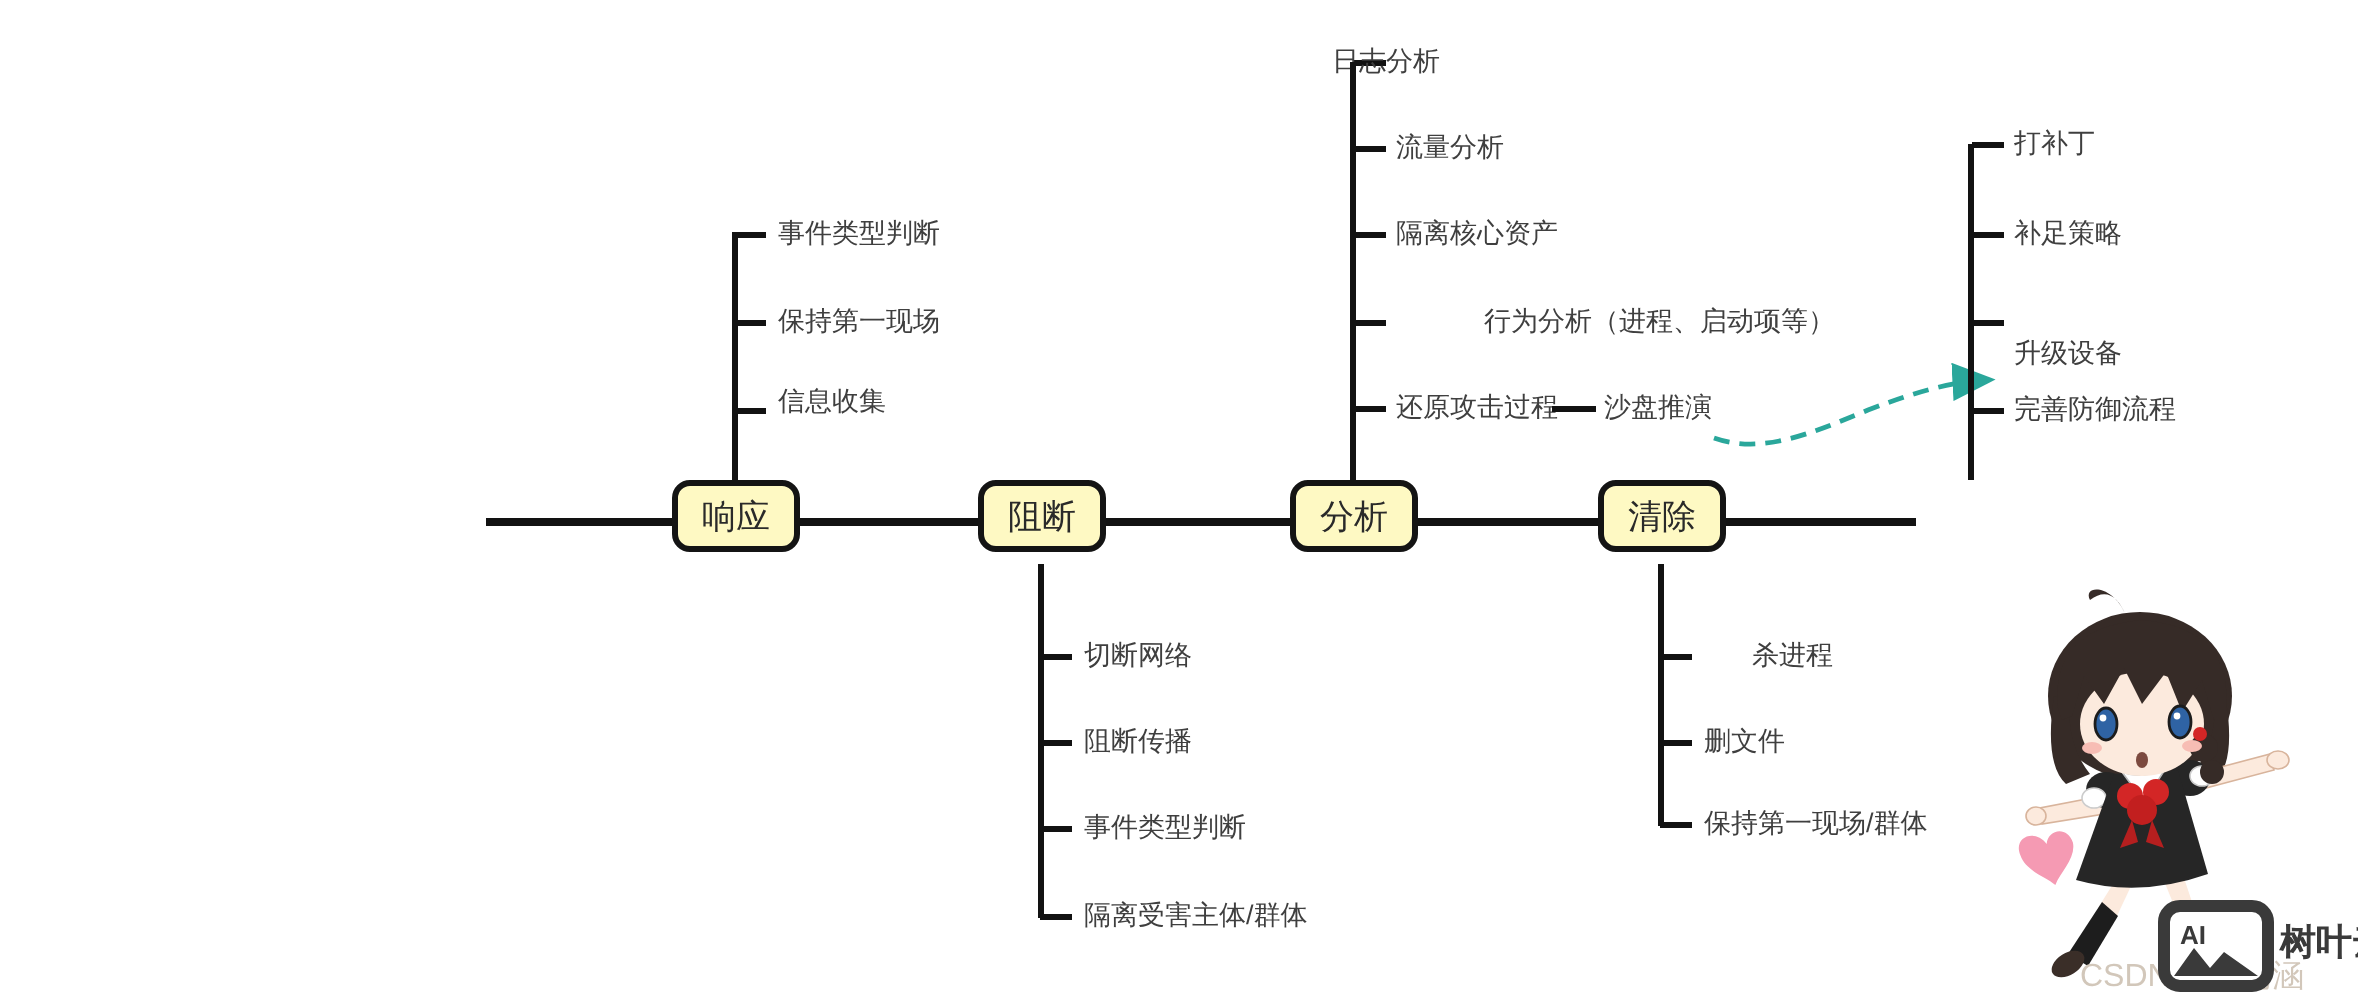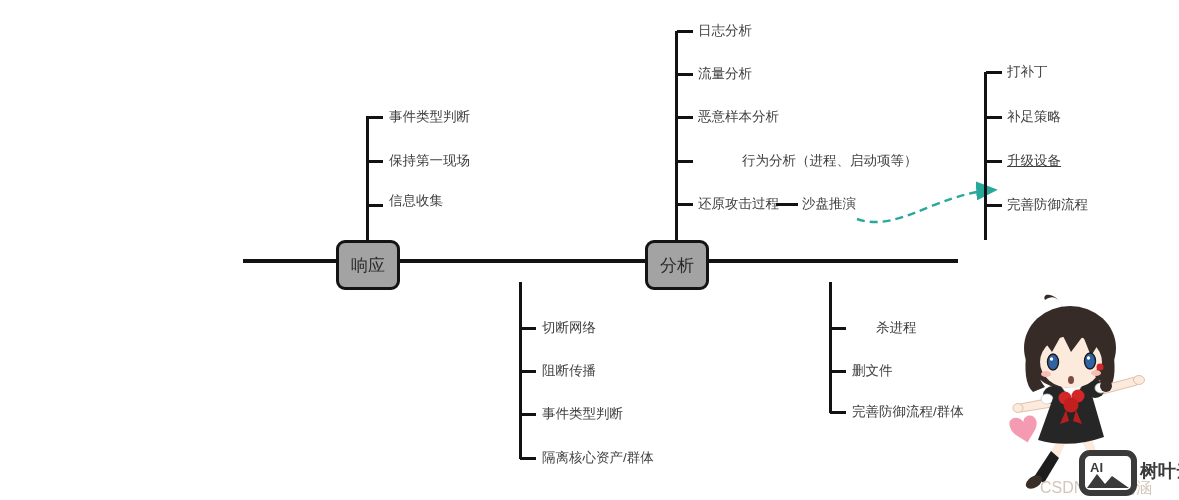--- a/index.html
+++ b/index.html
@@ -12,22 +12,22 @@
     position: absolute; left: 5px; top: 231px; width: 238px; height: 59px;
     background: #3d4eb5; border: 2px solid #141a3c; border-radius: 10px;
     display: flex; align-items: center; justify-content: center;
     color: #ffffff; font-size: 25px; font-weight: bold; letter-spacing: 1px;
   }
   .main-line {
     position: absolute; left: 243px; top: 259px; width: 715px; height: 4px;
     background: #121212;
   }
   .node-box {
-    position: absolute; top: 240px; width: 64px; height: 50px;
-    background: #a3a3a3; border: 3px solid #141414; border-radius: 9px;
+    position: absolute; top: 240px; width: 64px; height: 36px;
+    background: #fef9c3; border: 3px solid #141414; border-radius: 9px;
     display: flex; align-items: center; justify-content: center;
     color: #2a2a2a; font-size: 17px; z-index: 2;
   }
   .vline { position: absolute; width: 3px; background: #121212; z-index: 1; }
   .tick  { position: absolute; width: 16px; height: 3px; background: #121212; }
   .item  {
     position: absolute; height: 18px; line-height: 18px;
     font-size: 13.5px; color: #3f3f3f; white-space: nowrap;
   }
   .sub-connector { position: absolute; height: 3px; background: #121212; }
@@ -62,55 +62,61 @@
   </div>
 
   <div class="vline" style="left:519px; top:282px; height:177px;"></div>
   <div class="tick" style="left:520px; top:327px;"></div>
   <div class="tick" style="left:520px; top:370px;"></div>
   <div class="tick" style="left:520px; top:413px;"></div>
   <div class="tick" style="left:520px; top:457px;"></div>
   <div class="item" style="left:542px; top:319px;">切断网络</div>
   <div class="item" style="left:542px; top:362px;">阻断传播</div>
   <div class="item" style="left:542px; top:405px;">事件类型判断</div>
-  <div class="item" style="left:542px; top:449px;">隔离核心资产/群体</div>
+  <div class="item" style="left:542px; top:449px;">隔离受害主体/群体</div>
+  <div class="node-box" style="left:489px;">
+    <span>阻断</span>
+  </div>
 
   <div class="vline" style="left:675px; top:31px; height:209px;"></div>
   <div class="tick" style="left:677px; top:30px;"></div>
   <div class="tick" style="left:677px; top:73px;"></div>
   <div class="tick" style="left:677px; top:116px;"></div>
   <div class="tick" style="left:677px; top:160px;"></div>
   <div class="tick" style="left:677px; top:203px;"></div>
-  <div class="item" style="left:698px; top:22px;">日志分析</div>
+  <div class="item" style="left:666px; top:22px;">日志分析</div>
   <div class="item" style="left:698px; top:65px;">流量分析</div>
-  <div class="item" style="left:698px; top:108px;">恶意样本分析</div>
+  <div class="item" style="left:698px; top:108px;">隔离核心资产</div>
   <div class="item" style="left:698px; top:152px;margin-left:44px;">行为分析（进程、启动项等）</div>
   <div class="item" style="left:698px; top:195px;">还原攻击过程</div>
   <div class="sub-connector" style="left:776px; top:203px; width:22px;"></div>
   <div class="item" style="left:802px; top:195px;">沙盘推演</div>
   <div class="node-box" style="left:645px;">
     <span>分析</span>
   </div>
 
   <div class="vline" style="left:829px; top:282px; height:131px;"></div>
   <div class="tick" style="left:830px; top:327px;"></div>
   <div class="tick" style="left:830px; top:370px;"></div>
   <div class="tick" style="left:830px; top:411px;"></div>
   <div class="item" style="left:852px; top:319px;margin-left:24px;">杀进程</div>
   <div class="item" style="left:852px; top:362px;">删文件</div>
-  <div class="item" style="left:852px; top:403px;">完善防御流程/群体</div>
+  <div class="item" style="left:852px; top:403px;">保持第一现场/群体</div>
+  <div class="node-box" style="left:799px;">
+    <span>清除</span>
+  </div>
 
   <div class="vline" style="left:984px; top:72px; height:168px;"></div>
   <div class="tick" style="left:986px; top:71px;"></div>
   <div class="tick" style="left:986px; top:116px;"></div>
   <div class="tick" style="left:986px; top:160px;"></div>
   <div class="tick" style="left:986px; top:204px;"></div>
   <div class="item" style="left:1007px; top:63px;">打补丁</div>
   <div class="item" style="left:1007px; top:108px;text-align:right;">补足策略</div>
-  <div class="item" style="left:1007px; top:152px;text-decoration:underline;">升级设备</div>
+  <div class="item" style="left:1007px; top:168px;">升级设备</div>
   <div class="item" style="left:1007px; top:196px;">完善防御流程</div>
 
   <svg class="arrow-svg" style="left:0; top:0;" width="1179" height="500" viewBox="0 0 1179 500">
     <defs>
       <marker id="tealArrow" markerWidth="9" markerHeight="8" refX="7" refY="4" orient="auto">
         <path d="M0,0 L9,4 L0,8 Z" fill="#2aa79b"></path>
       </marker>
     </defs>
     <path d="M 857 219 C 880 227, 903 218, 934 205 C 958 196, 975 191, 993 190" fill="none" stroke="#2aa79b" stroke-width="2.4" stroke-dasharray="8 5" marker-end="url(#tealArrow)"></path>
   </svg>

